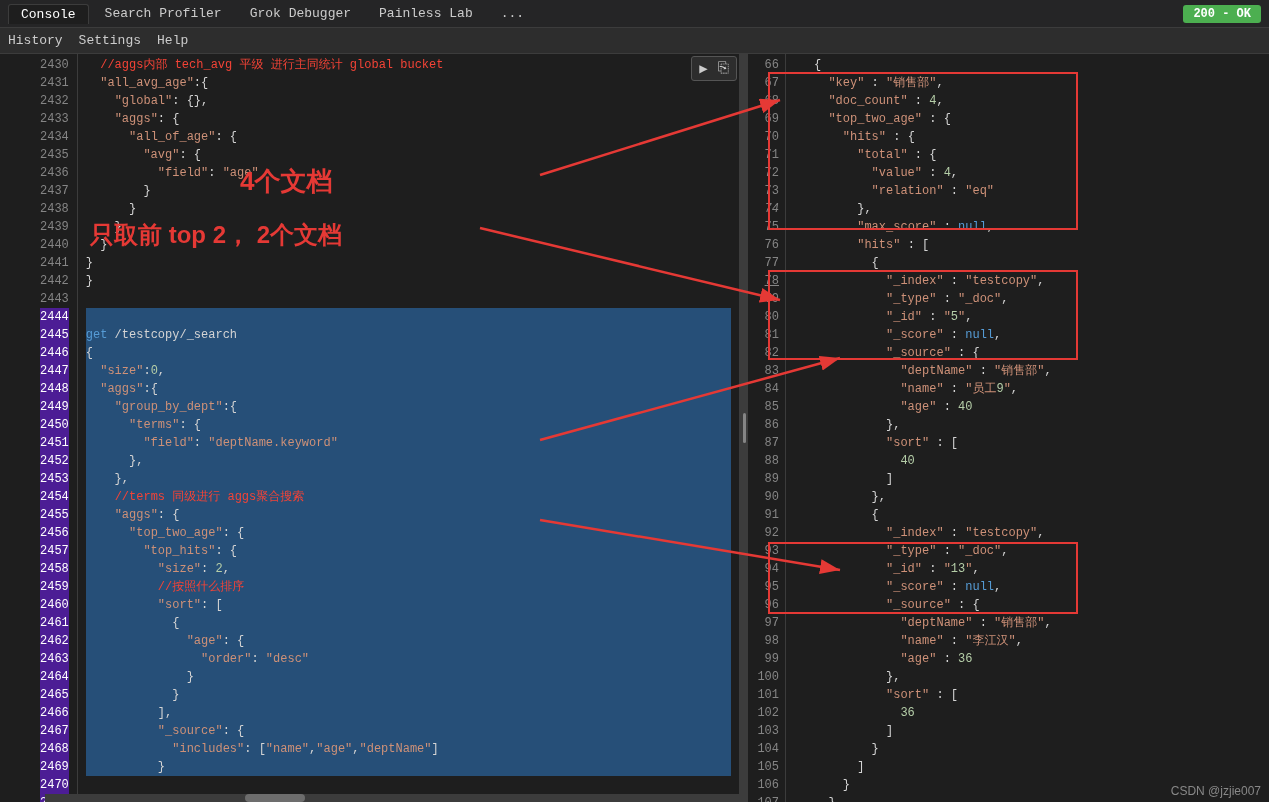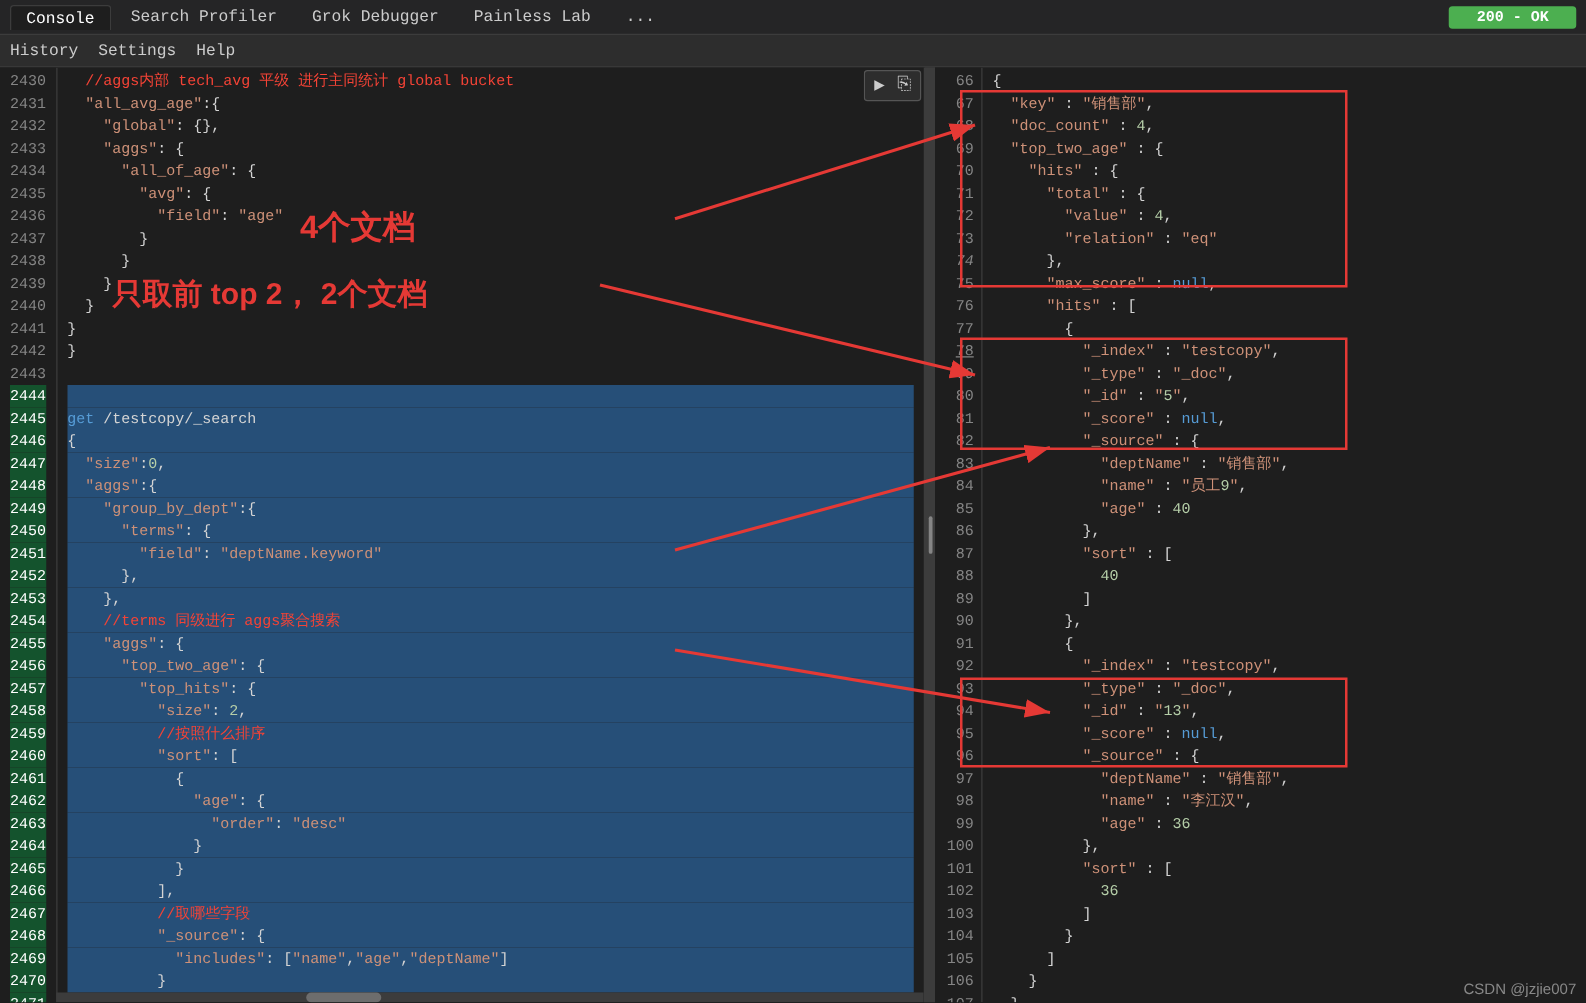--- a/index.html
+++ b/index.html
@@ -27,21 +27,21 @@
       color: #fff;
       border-top: 1px solid #3c3c3c;
       border-left: 1px solid #3c3c3c;
       border-right: 1px solid #3c3c3c;
     }
     .status-badge {
       margin-left: auto;
       background: #4caf50;
       color: #fff;
       font-size: 12px;
-      padding: 2px 22px;
+      padding: 2px 10px;
       border-radius: 3px;
       font-weight: bold;
     }
 
     
     .menu-bar {
       background: #2d2d2d;
       display: flex;
       align-items: center;
       height: 26px;
@@ -93,22 +93,23 @@
       line-height: 18px;
       padding-top: 2px;
     }
 
     .line-number {
       display: block;
       height: 18px;
       line-height: 18px;
     }
     .line-number.active-line {
-      background: #14532d;
+      background: #4c1d95;
       color: #fff;
+      margin-left: 32px;
     }
 
     .code-area {
       flex: 1;
       padding: 2px 8px;
       overflow: hidden;
       position: relative;
     }
 
     .code-line {
@@ -126,20 +127,21 @@
     .result-panel {
       flex: 1;
       background: #1e1e1e;
       overflow: hidden;
       position: relative;
     }
 
     .result-scroll {
       display: flex;
       height: 100%;
+      gap: 20px;
     }
 
     .result-line-numbers {
       background: #1e1e1e;
       color: #858585;
       padding: 0 6px;
       text-align: right;
       user-select: none;
       min-width: 38px;
       border-right: 1px solid #3c3c3c;
@@ -316,21 +318,20 @@
             <div class="code-line selected">        <span style="color:#ce9178">"top_hits"</span>: {</div>
             <div class="code-line selected">          <span style="color:#ce9178">"size"</span>: <span style="color:#b5cea8">2</span>,</div>
             <div class="code-line selected"><span style="color: rgb(156, 220, 254);">          </span><span style="color: rgb(244, 67, 54);">//按照什么排序</span></div>
             <div class="code-line selected">          <span style="color:#ce9178">"sort"</span>: [</div>
             <div class="code-line selected">            {</div>
             <div class="code-line selected">              <span style="color:#ce9178">"age"</span>: {</div>
             <div class="code-line selected">                <span style="color:#ce9178">"order"</span>: <span style="color:#ce9178">"desc"</span></div>
             <div class="code-line selected">              }</div>
             <div class="code-line selected">            }</div>
             <div class="code-line selected">          ],</div>
-            <div class="code-line selected"><span style="color: rgb(156, 220, 254);">          </span><span style="color: rgb(244, 67, 54);">//取哪些字段</span></div>
             <div class="code-line selected">          <span style="color:#ce9178">"_source"</span>: {</div>
             <div class="code-line selected">            <span style="color:#ce9178">"includes"</span>: [<span style="color:#ce9178">"name"</span>,<span style="color:#ce9178">"age"</span>,<span style="color:#ce9178">"deptName"</span>]</div>
             <div class="code-line selected">          }</div>
           </div>
       </div>
     </div>
 
     <div class="editor-toolbar">
       <span class="toolbar-btn">▶</span>
       <span class="toolbar-btn">⎘</span>

